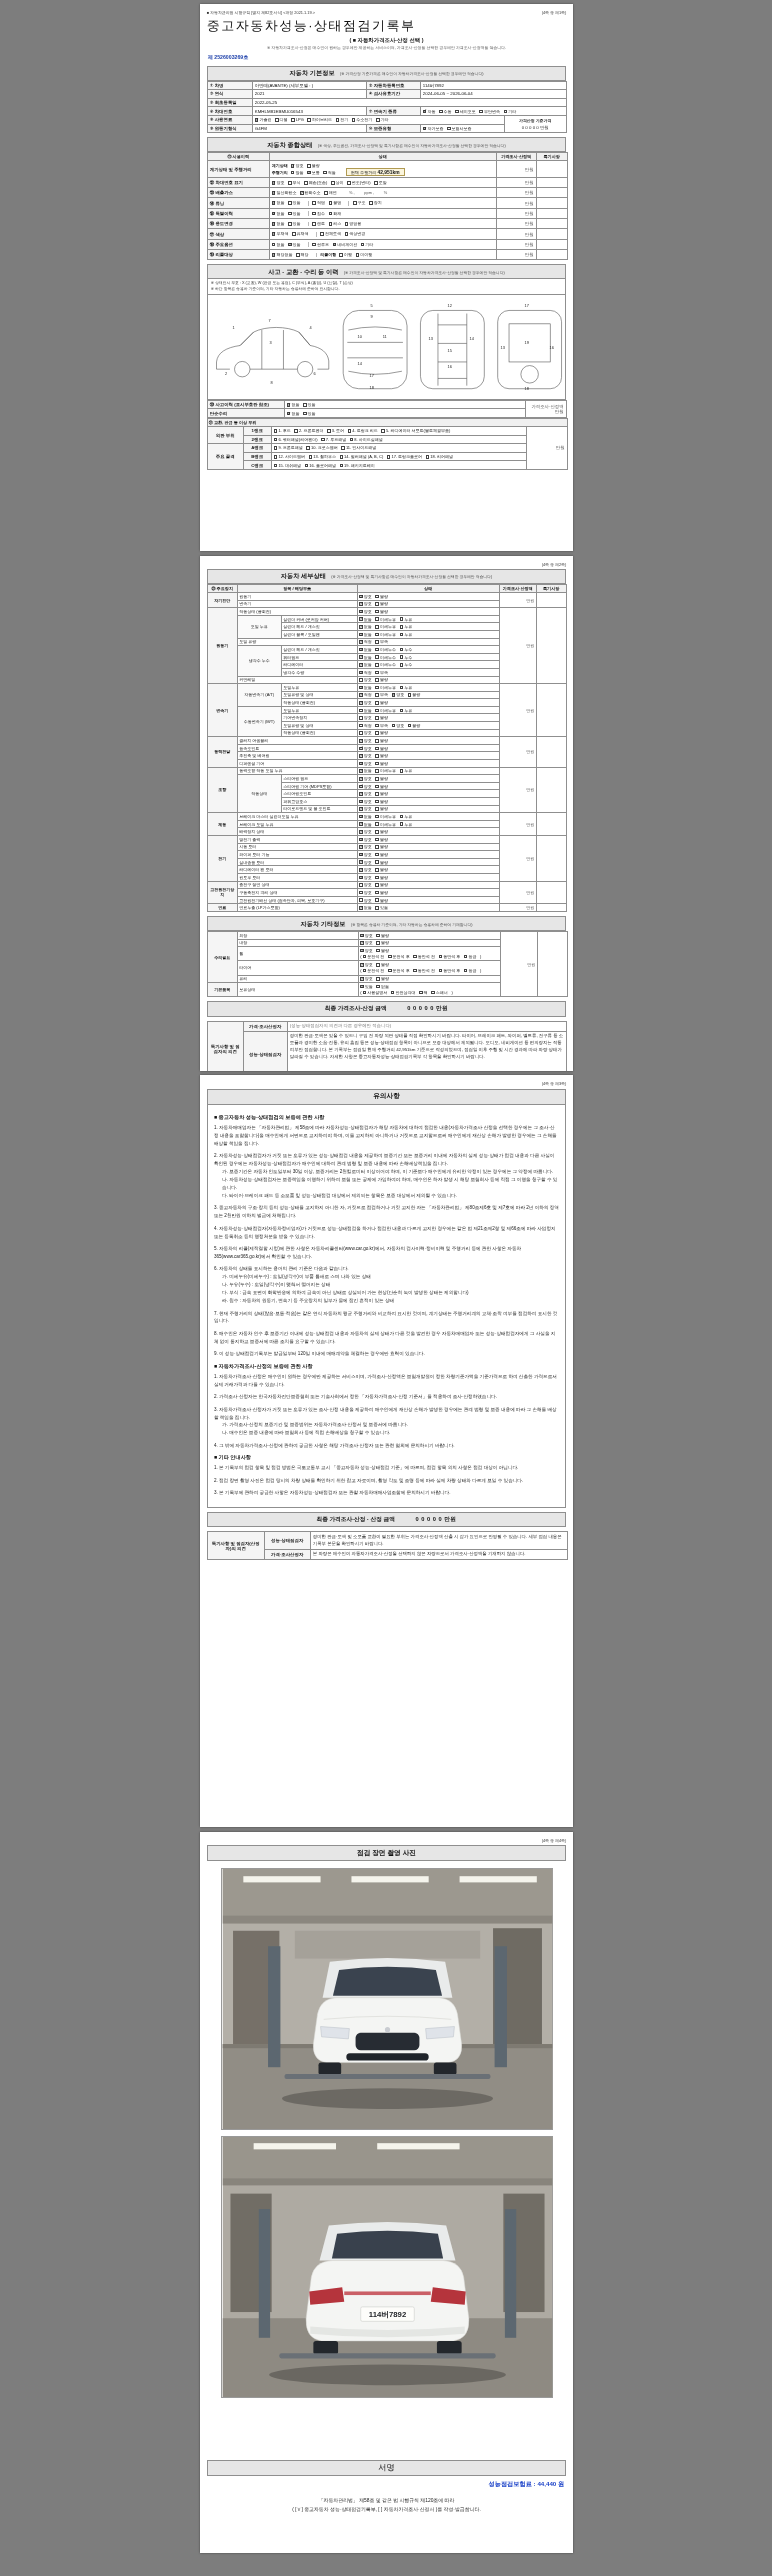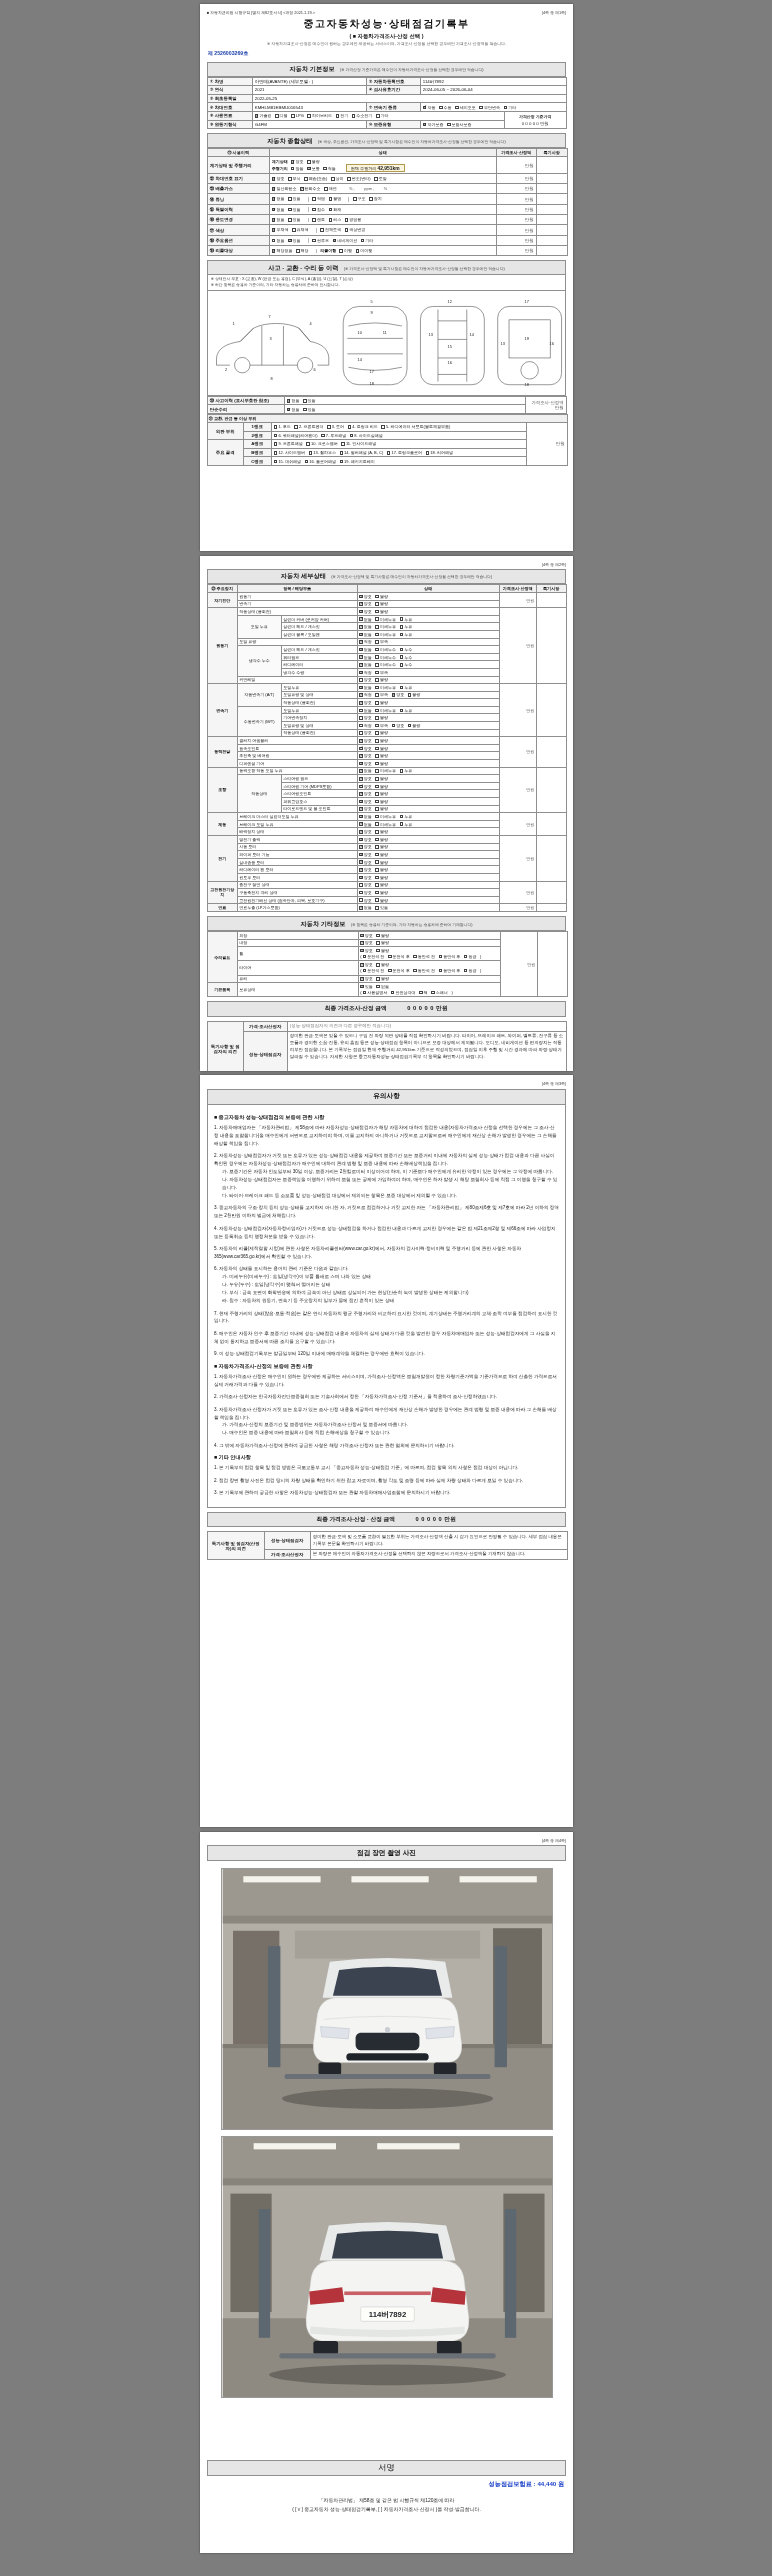--- a/index.html
+++ b/index.html
@@ -5,21 +5,21 @@
   * { margin:0; padding:0; box-sizing:border-box; }
   html,body { width:773px; }
   body { height:2576px; overflow:hidden; background:#7d7d7d;
          font-family:"Liberation Sans","DejaVu Sans",sans-serif; color:#111; }
   .canvas { width:773px; padding-top:4.1px; }
   .page { width:373px; margin:0 auto 4.6px; background:#fff; padding:6.2px 6.7px; overflow:hidden;
           box-shadow:0 0 2.1px rgba(0,0,0,.45); }
   .p1{height:547px}.p2{height:515px}.p3{height:752px}.p4{height:721px}
 
   .pagehead { display:flex; justify-content:space-between; font-size:3.9px; color:#333; margin-bottom:2.1px; }
-  .doc-title { text-align:center; font-size:10px; font-weight:bold; letter-spacing:1.5px; margin-top:2.1px; }
+  .doc-title { font-size:13px; font-weight:normal; letter-spacing:1.5px; margin-top:2.1px; }
   .doc-sub { text-align:center; font-size:5.4px; font-weight:bold; margin-top:1.5px; }
   .doc-note { text-align:center; font-size:3.9px; color:#555; margin-top:1.5px; }
   .doc-no { font-size:5.2px; font-weight:bold; color:#1c3faa; margin:4.1px 0 1.5px 1px; }
 
   .band { background:#e6e6e6; border:0.5px solid #8f8f8f; text-align:center; padding:1.5px 3.1px; margin-top:4.1px; }
   .band b { font-size:6.2px; }
   .band .bandnote { font-weight:normal; font-size:3.8px; color:#444; margin-left:3.1px; }
   .band.big { font-size:6.7px; font-weight:bold; padding:2.6px; }
 
   table.t { border-collapse:collapse; width:100%; table-layout:fixed; }

